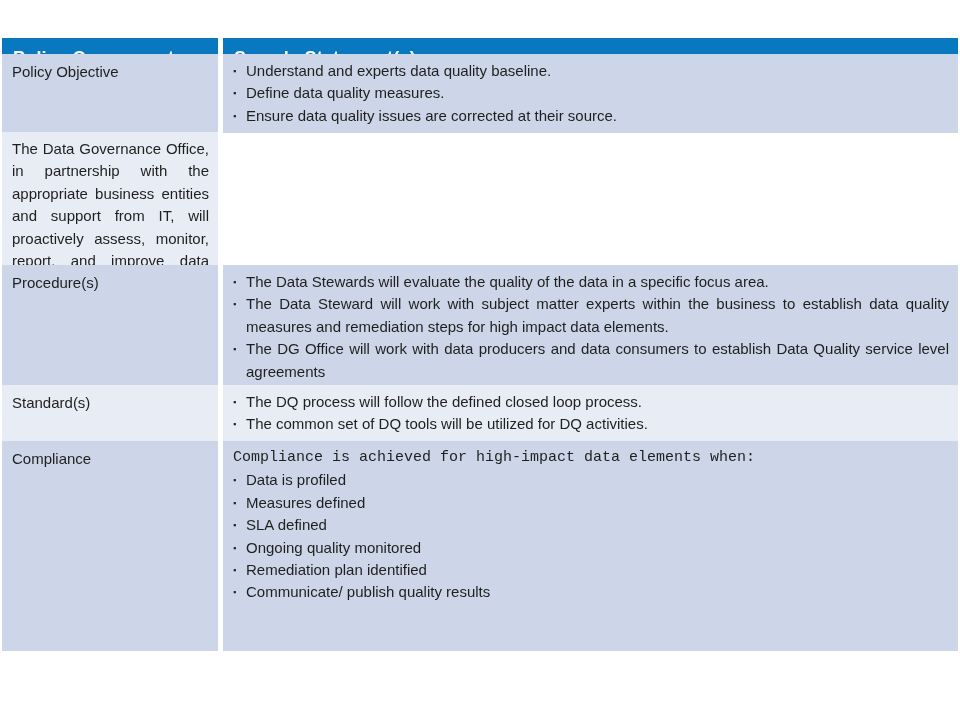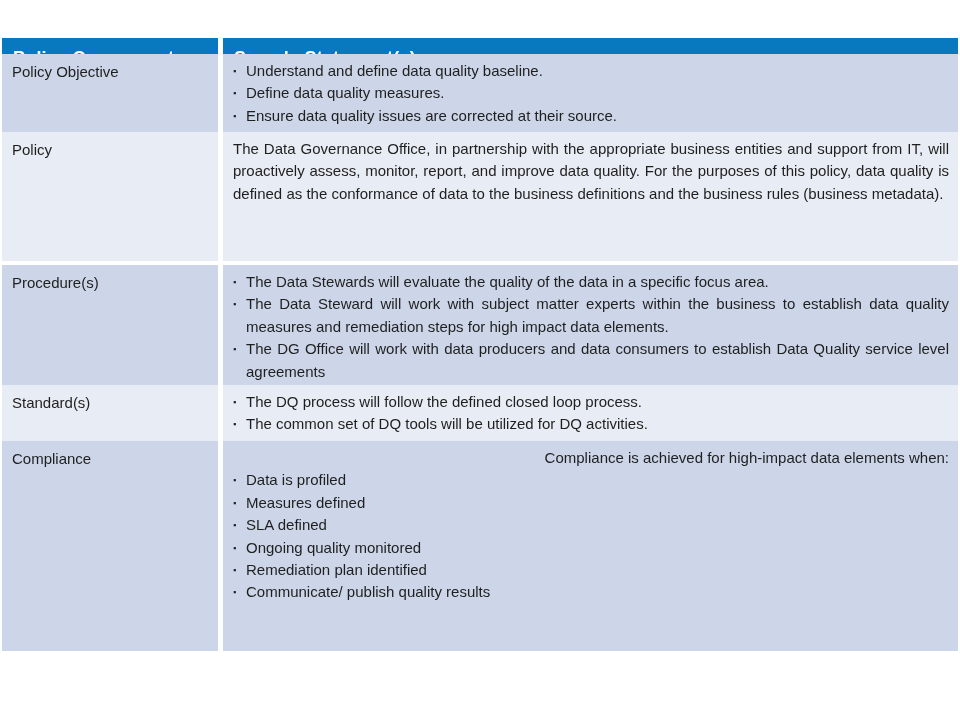--- a/index.html
+++ b/index.html
@@ -49,56 +49,55 @@
   .comp { padding: 7px 10px; }
   .stmts { padding: 6px 9px 6px 10px; text-align: justify; }
   .line { display: flex; }
   .line .bullet {
     width: 13px;
     flex-shrink: 0;
     font-size: 9px;
     line-height: 22.4px;
   }
   .line .txt { flex: 1 1 auto; text-align: justify; }
-  .line.plain .txt { text-align: right; }
+  .line.plain .txt { text-align: left; font-family: Liberation Mono, monospace; }
 </style>
 </head>
 <body>
 
 <div class="slide">
 
   <div class="trow header">
     <div class="hcell">
       <span>Policy Component</span>
     </div>
     <div class="hcell">
       <span>Sample Statement(s)</span>
     </div>
   </div>
 
   <div class="trow r0">
     <div class="cell dark comp">Policy Objective</div>
     <div class="cell dark stmts">
       <div class="line">
         <span class="bullet">▪</span>
-        <span class="txt">Understand and define data quality baseline.</span>
+        <span class="txt">Understand and experts data quality baseline.</span>
       </div>
       <div class="line">
         <span class="bullet">▪</span>
         <span class="txt">Define data quality measures.</span>
       </div>
       <div class="line">
         <span class="bullet">▪</span>
         <span class="txt">Ensure data quality issues are corrected at their source.</span>
       </div>
     </div>
   </div>
 
   <div class="trow r1">
-    <div class="cell light comp">Policy</div>
     <div class="cell light stmts">
       <div class="line">
         <span class="txt">The Data Governance Office, in partnership with the appropriate business entities and support from IT,  will proactively assess, monitor, report, and improve data quality.  For the purposes of this policy, data quality is defined as the conformance of data to the business definitions and the business rules (business metadata).</span>
       </div>
     </div>
   </div>
 
   <div class="trow r2">
     <div class="cell dark comp">Procedure(s)</div>
     <div class="cell dark stmts">

